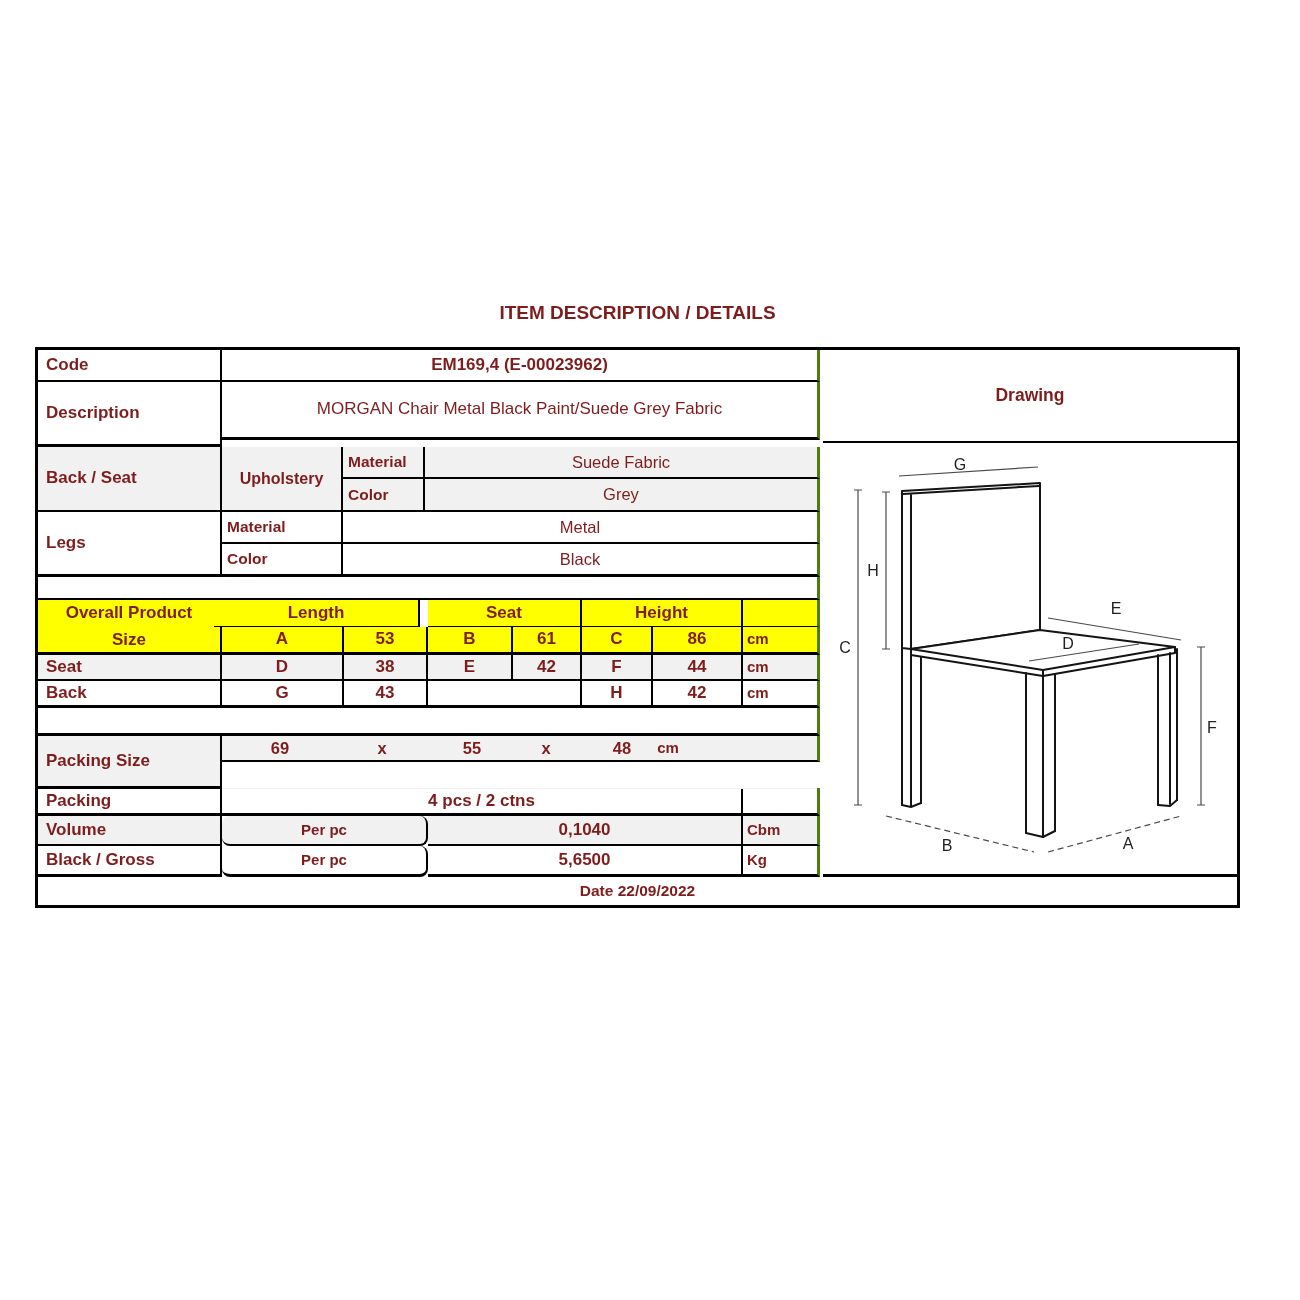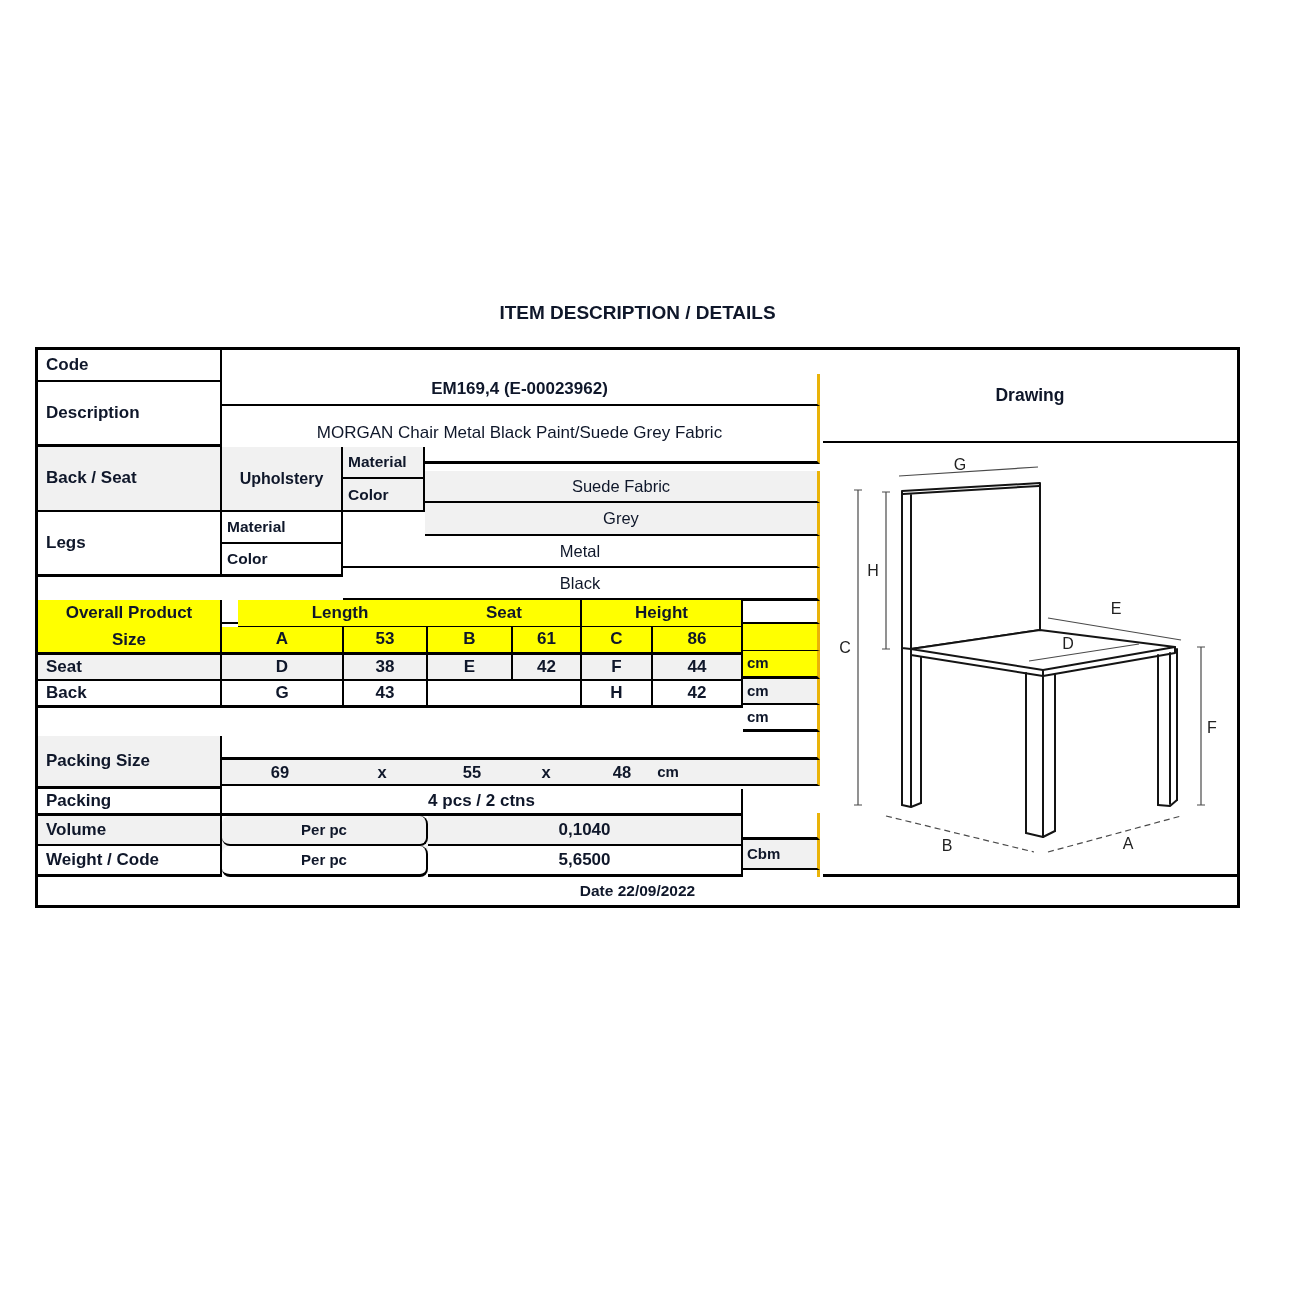--- a/index.html
+++ b/index.html
@@ -1,34 +1,34 @@
 <!DOCTYPE html>
 <html><head>
 <meta charset="utf-8">
 <style>
   html,body{margin:0;padding:0;background:#fff;}
   #page{position:relative;width:1300px;height:1300px;background:#ffffff;
-        font-family:"Liberation Sans","DejaVu Sans",sans-serif;color:#0f172a;overflow:hidden;text-decoration:underline;}
+        font-family:"Liberation Sans","DejaVu Sans",sans-serif;color:#7f1d1d;overflow:hidden;text-decoration:underline;}
   #doc-title{position:absolute;left:35px;top:302px;width:1205px;text-align:center;
              font-weight:bold;font-size:19px;}
   #spec-table{position:absolute;left:35px;top:347px;width:1205px;height:561px;
               border:3px solid #000;box-sizing:border-box;background:#fff;}
   .cell{position:absolute;box-sizing:border-box;display:flex;align-items:center;
         justify-content:center;font-size:17px;background:#fff;line-height:1.1;}
   .lbl{justify-content:flex-start;padding-left:8px;font-weight:bold;}
   .sub{justify-content:flex-start;padding-left:5px;font-weight:bold;font-size:15.5px;}
   .unit{justify-content:flex-start;padding-left:4px;font-weight:bold;font-size:15px;}
   .b{font-weight:bold;}
   .fs16{font-size:16px;}
   .fs15{font-size:15px;border-radius:8px;}
   .reg{font-weight:normal;font-size:16.5px;}
   .shade{background:#f1f1f1;}
   .yellow{background:#ffff00;}
   .br2{border-right:2px solid #000;}
-  .br3{border-right:3px solid #eab308;margin-top:24px;}
+  .br3{border-right:3px solid #4d7c0f;}
   .bb1{border-bottom:1px solid #000;}
   .bb2{border-bottom:2px solid #000;}
   .bb3{border-bottom:3px solid #000;}
   .twoline{flex-direction:column;line-height:27px;}
   .psrow{position:relative;justify-content:flex-start;}
   .psitem{position:absolute;top:0;height:100%;display:flex;align-items:center;
           font-weight:bold;font-size:16.5px;transform:translateX(-50%);}
   .psunit{font-size:15px;}
   svg text{font-family:"Liberation Sans","DejaVu Sans",sans-serif;}
 </style>
@@ -59,21 +59,21 @@
     <div class="cell reg br3 bb2" style="left:305px;top:162px;width:477px;height:32px">Metal</div>
     <div class="cell sub br2 bb3" style="left:184px;top:194px;width:121px;height:33px">Color</div>
     <div class="cell reg br3 bb3" style="left:305px;top:194px;width:477px;height:33px">Black</div>
 
     <div class="cell br3 bb2" style="left:0;top:227px;width:782px;height:23px"></div>
 
     <div class="cell yellow b br2 bb3 twoline" style="left:0;top:250px;width:184px;height:55px">
       <span>Overall Product</span>
       <span>Size</span>
     </div>
-    <div class="cell yellow b br2 bb1" style="left:200px;top:250px;width:206px;height:27px">Length</div>
+    <div class="cell yellow b br2 bb1" style="left:176px;top:250px;width:206px;height:27px">Length</div>
     <div class="cell yellow b br2 bb1" style="left:390px;top:250px;width:154px;height:27px">Seat</div>
     <div class="cell yellow b br2 bb1" style="left:544px;top:250px;width:161px;height:27px">Height</div>
     <div class="cell yellow br3 bb1" style="left:705px;top:250px;width:77px;height:27px"></div>
 
     <div class="cell yellow b br2 bb3" style="left:184px;top:277px;width:122px;height:28px">A</div>
     <div class="cell yellow b br2 bb3" style="left:306px;top:277px;width:84px;height:28px">53</div>
     <div class="cell yellow b br2 bb3" style="left:390px;top:277px;width:85px;height:28px">B</div>
     <div class="cell yellow b br2 bb3" style="left:475px;top:277px;width:69px;height:28px">61</div>
     <div class="cell yellow b br2 bb3" style="left:544px;top:277px;width:71px;height:28px">C</div>
     <div class="cell yellow b br2 bb3" style="left:615px;top:277px;width:90px;height:28px">86</div>
@@ -118,21 +118,21 @@
 
     <div class="cell lbl br2 bb3" style="left:0;top:439px;width:184px;height:27px">Packing</div>
     <div class="cell b br2 bb3" style="left:184px;top:439px;width:521px;height:27px">4 pcs / 2 ctns</div>
     <div class="cell br3 bb3" style="left:705px;top:439px;width:77px;height:27px"></div>
 
     <div class="cell lbl shade br2 bb2" style="left:0;top:466px;width:184px;height:30px">Volume</div>
     <div class="cell shade b fs15 br2 bb2" style="left:184px;top:466px;width:206px;height:30px">Per pc</div>
     <div class="cell shade b br2 bb2" style="left:390px;top:466px;width:315px;height:30px">0,1040</div>
     <div class="cell shade unit br3 bb2" style="left:705px;top:466px;width:77px;height:30px">Cbm</div>
 
-    <div class="cell lbl br2 bb3" style="left:0;top:496px;width:184px;height:31px">Weight / Code</div>
+    <div class="cell lbl br2 bb3" style="left:0;top:496px;width:184px;height:31px">Black / Gross</div>
     <div class="cell b fs15 br2 bb3" style="left:184px;top:496px;width:206px;height:31px">Per pc</div>
     <div class="cell b br2 bb3" style="left:390px;top:496px;width:315px;height:31px">5,6500</div>
     <div class="cell unit br3 bb3" style="left:705px;top:496px;width:77px;height:31px">Kg</div>
 
     <div class="cell b" style="left:0;top:527px;width:1199px;height:28px;font-size:15.5px">Date 22/09/2022</div>
 
     <div class="cell b bb2" style="left:785px;top:0;width:414px;height:93px;font-size:17.5px">Drawing</div>
     <div class="cell bb3" style="left:785px;top:93px;width:414px;height:434px">
       <svg width="414" height="431" viewBox="0 0 414 431">
 

